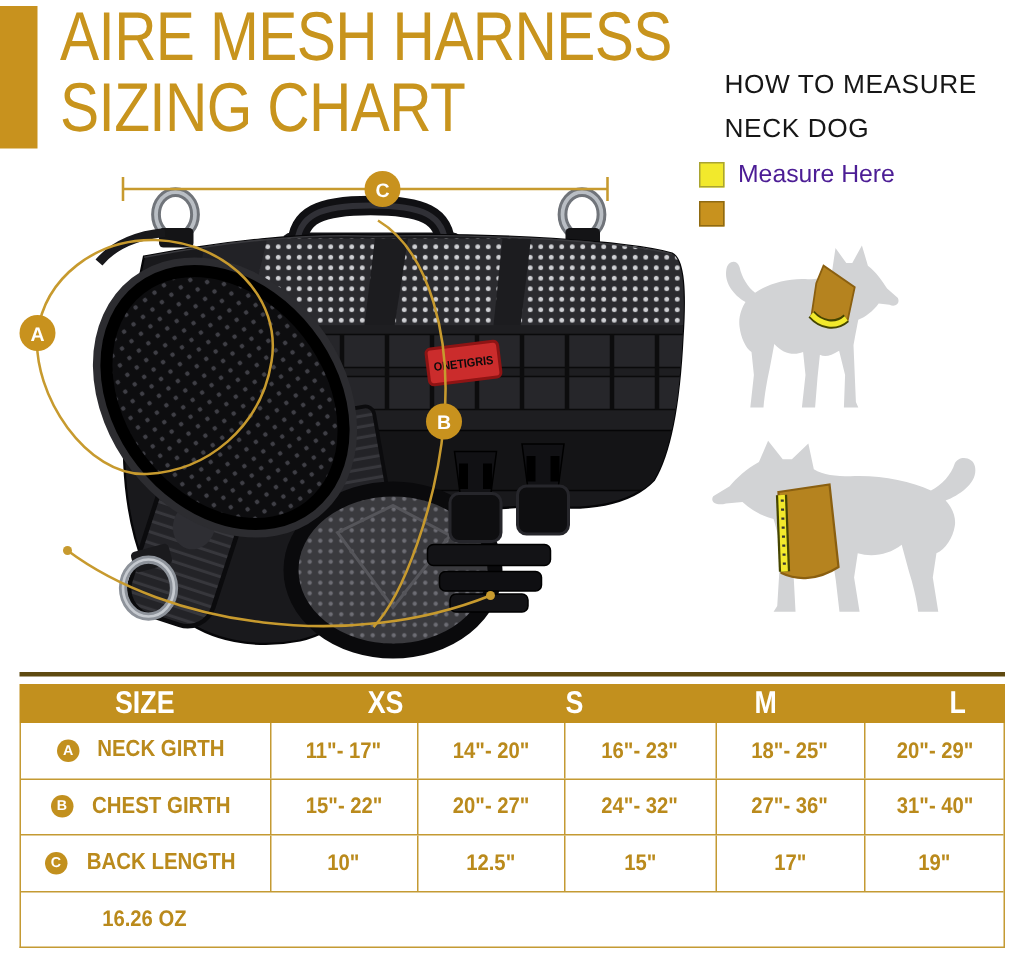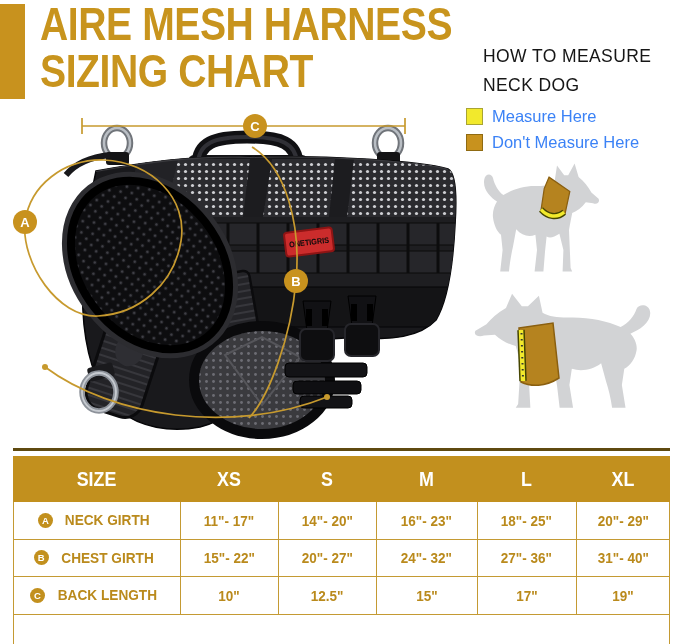--- a/index.html
+++ b/index.html
@@ -1,40 +1,40 @@
 <!DOCTYPE html>
 <html><head>
 <meta charset="utf-8">
 <style>
   html,body{margin:0;padding:0;background:#fff;}
   #canvas{position:relative;width:679px;height:644px;background:#ffffff;overflow:hidden;
           font-family:"Liberation Sans",sans-serif;}
 
   
   .accent-bar{position:absolute;left:0;top:4px;width:25px;height:95px;background:#C8921E;}
-  .title{position:absolute;left:40px;top:1px;color:#C8941D;font-weight:bold;
+  .title{position:absolute;left:40px;top:1px;color:#C8941D;font-weight:normal;
          font-size:46px;line-height:47px;white-space:nowrap;}
   .title .tline{display:inline-block;transform:scaleX(0.85);transform-origin:left center;
                 letter-spacing:-0.5px;}
 
   
   .measure-head{position:absolute;left:483px;top:42px;color:#161616;font-weight:normal;
                 font-size:17.5px;line-height:29px;letter-spacing:0.4px;}
   .legend{position:absolute;left:466px;top:103px;}
   .legend-item{display:flex;align-items:center;height:26px;}
   .swatch{width:17px;height:17px;margin-right:9px;box-sizing:border-box;}
   .swatch-yellow{background:#F2E92C;border:1px solid #a9a432;}
   .swatch-gold{background:#C8921E;border:1px solid #8f6a12;}
-  .legend-label{font-size:16.5px;color:#3b82f6;}
+  .legend-label{font-size:16.5px;color:#4c1d95;}
 
   
   .size-table{position:absolute;left:13px;top:448px;width:657px;}
   .accent-line{height:3px;background:#5f4a10;}
   .thead{margin-top:5px;display:grid;grid-template-columns:167px 98px 98px 101px 99px 94px;
-         height:46px;background:#C2901E;align-items:center;}
+         height:26px;background:#C2901E;align-items:center;gap:28px;}
   .th{color:#fff;font-weight:bold;font-size:21px;text-align:center;
       transform:scaleX(0.85);letter-spacing:0;}
   .tbody{border:1.5px solid #C49A33;border-top:none;box-sizing:border-box;}
   .tr{display:grid;grid-template-columns:165.5px 98px 98px 101px 99px 94px;height:36.5px;}
   .tr + .tr{border-top:1.5px solid #C49A33;}
   .td{display:flex;align-items:center;justify-content:center;box-sizing:border-box;
       color:#BA8A1C;font-weight:bold;font-size:15px;}
   .td + .td{border-left:1.5px solid #C49A33;}
   .td .val{display:inline-block;transform:scaleX(0.9);white-space:nowrap;}
   .row-label{display:inline-block;transform:scaleX(0.88);font-size:15.5px;letter-spacing:0;
@@ -64,21 +64,20 @@
     <span>HOW TO MEASURE</span><br>
     <span>NECK DOG</span>
   </div>
   <div class="legend">
     <div class="legend-item">
       <span class="swatch swatch-yellow"></span>
       <span class="legend-label">Measure Here</span>
     </div>
     <div class="legend-item">
       <span class="swatch swatch-gold"></span>
-      <span class="legend-label">Don't Measure Here</span>
     </div>
   </div>
 
   <svg style="position:absolute;left:0;top:105px;" width="460" height="345" viewBox="0 0 460 345">
     <defs>
       <pattern id="meshLight" width="7" height="7" patternUnits="userSpaceOnUse">
         <rect width="7" height="7" fill="#2b2b2f"></rect>
           <circle cx="3.5" cy="3.5" r="1.6" fill="#cfd0d4"></circle>
       </pattern>
       <pattern id="meshDark" width="8" height="8" patternUnits="userSpaceOnUse">
@@ -316,18 +315,21 @@
           </div>
         <div class="td">
             <span class="val">17"</span>
           </div>
         <div class="td">
             <span class="val">19"</span>
           </div>
       </div>
 
       <div class="tr">
+        <div class="td">
+            <span class="val">16.26 OZ</span>
+          </div>
       </div>
 
     </div>
   </div>
 
 </div>
 
 </body></html>

